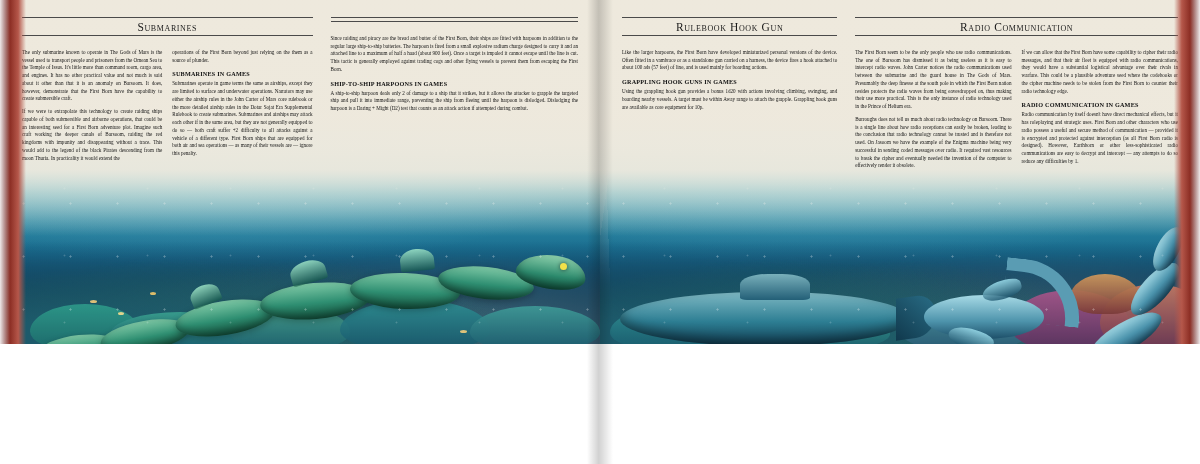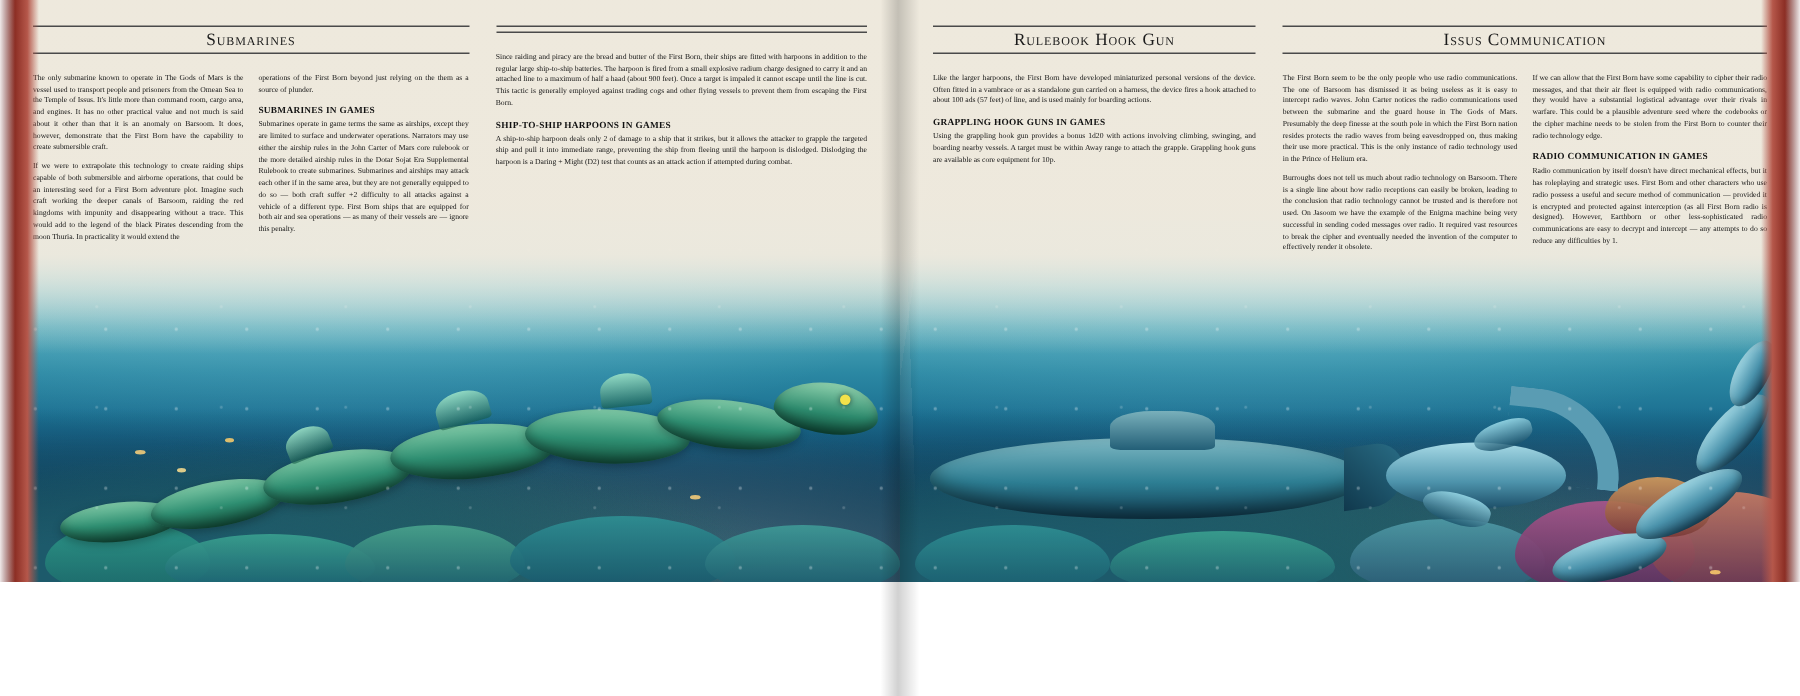--- a/index.html
+++ b/index.html
@@ -18,21 +18,21 @@
     position: relative;
     width: 1200px;
     height: 464px;
     display: flex;
     gap: 0px;
   }
 
   .page {
     position: relative;
     width: 600px;
-    height: 388px;
+    height: 344px;
     overflow: hidden;
     background: #fde047;
   }
 
   
   .art {
     position: absolute;
     inset: 0;
     overflow: hidden;
   }
@@ -457,21 +457,21 @@
               <p class="body">Like the larger harpoons, the First Born have developed miniaturized personal versions of the device. Often fitted in a vambrace or as a standalone gun carried on a harness, the device fires a hook attached to about 100 ads (57 feet) of line, and is used mainly for boarding actions.</p>
               <h4 class="sub">Grappling Hook Guns in Games</h4>
               <p class="body">Using the grappling hook gun provides a bonus 1d20 with actions involving climbing, swinging, and boarding nearby vessels. A target must be within Away range to attach the grapple. Grappling hook guns are available as core equipment for 10p.</p>
             </div>
           </div>
         </div>
 
         <div class="section-col" style="width:60%;">
           <div class="section-head">
             <div class="rule top"></div>
-            <div class="title">Issus Communication</div>
+            <div class="title">Radio Communication</div>
             <div class="rule"></div>
           </div>
           <div class="col-wrap">
             <div class="col">
               <p class="body">The First Born seem to be the only people who use radio communications. The one of Barsoom has dismissed it as being useless as it is easy to intercept radio waves. John Carter notices the radio communications used between the submarine and the guard house in The Gods of Mars. Presumably the deep finesse at the south pole in which the First Born nation resides protects the radio waves from being eavesdropped on, thus making their use more practical. This is the only instance of radio technology used in the Prince of Helium era.</p>
               <p class="body">Burroughs does not tell us much about radio technology on Barsoom. There is a single line about how radio receptions can easily be broken, leading to the conclusion that radio technology cannot be trusted and is therefore not used. On Jasoom we have the example of the Enigma machine being very successful in sending coded messages over radio. It required vast resources to break the cipher and eventually needed the invention of the computer to effectively render it obsolete.</p>
             </div>
             <div class="col">
               <p class="body">If we can allow that the First Born have some capability to cipher their radio messages, and that their air fleet is equipped with radio communications, they would have a substantial logistical advantage over their rivals in warfare. This could be a plausible adventure seed where the codebooks or the cipher machine needs to be stolen from the First Born to counter their radio technology edge.</p>
               <h4 class="sub">Radio Communication in Games</h4>

